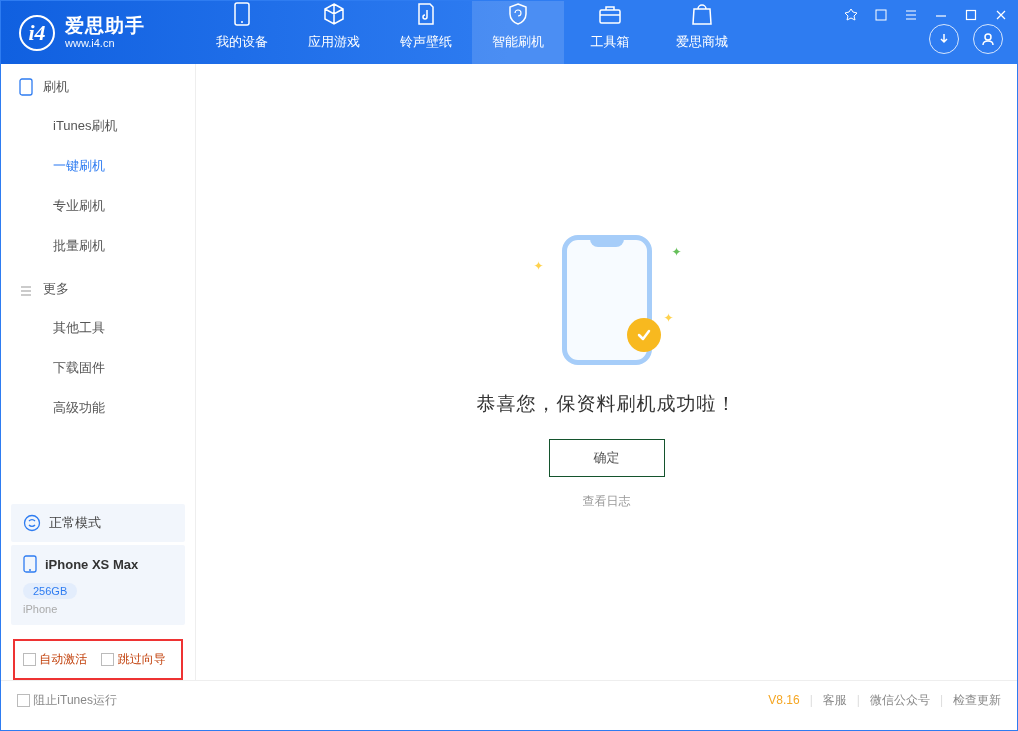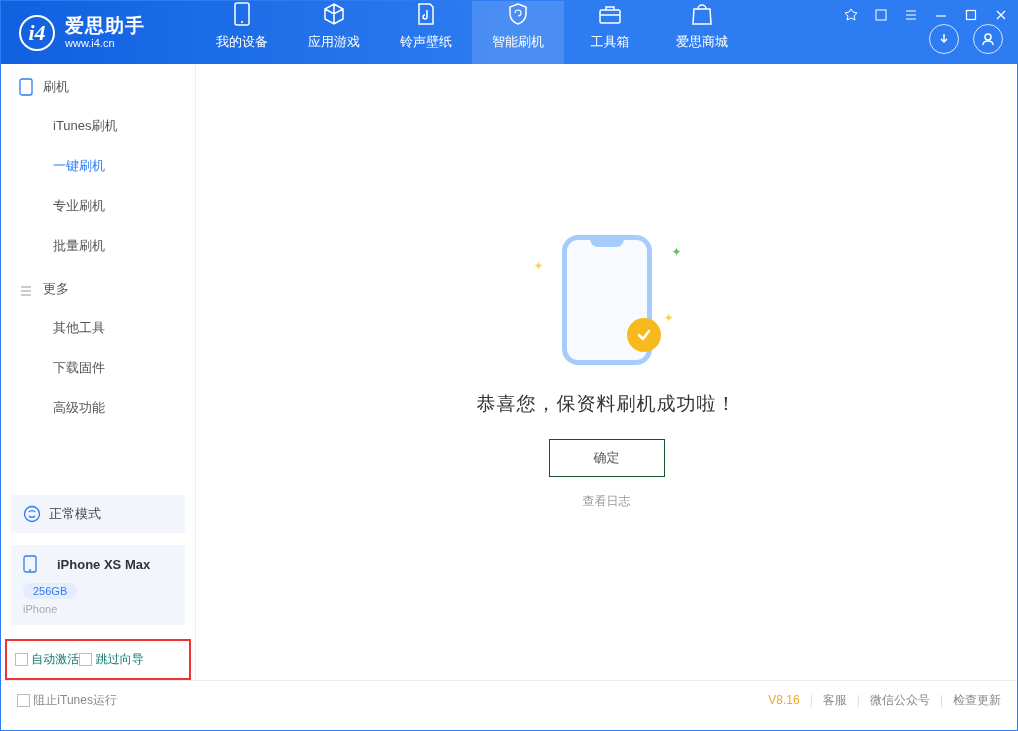--- a/index.html
+++ b/index.html
@@ -18,27 +18,27 @@
 .win-controls { position: absolute; right: 8px; top: 6px; display: flex; gap: 14px; align-items: center; }
 .win-controls .wc { width: 16px; height: 16px; cursor: pointer; display: flex; align-items: center; justify-content: center; }
 .header-right { position: absolute; right: 14px; bottom: 10px; display: flex; gap: 14px; align-items: center; }
 .circle-btn { width: 30px; height: 30px; border: 1.5px solid rgba(255,255,255,.8); border-radius: 50%; display: flex; align-items: center; justify-content: center; cursor: pointer; }
 .body { display: flex; height: 616px; }
 .sidebar { width: 195px; border-right: 1px solid #eee; display: flex; flex-direction: column; position: relative; }
 .side-section-title { display: flex; align-items: flex-end; gap: 10px; padding: 14px 18px 10px; font-size: 13px; color: #555; }
 .side-item { padding: 11px 18px 11px 52px; font-size: 13px; color: #555; cursor: pointer; }
 .side-item.active { color: #2e7cf1; }
 .mode-card, .device-card { margin: 6px 10px; background: #f2f6fc; border-radius: 2px; padding: 10px 12px; font-size: 13px; color: #444; }
-.mode-card { display:flex; align-items:center; gap:8px; margin-top:auto; position:relative; top:0;}
+.mode-card { display:flex; align-items:center; gap:8px; margin-top:auto; position:relative; top:9px;}
 .sidebar-spacer { flex: 1; }
 .device-card .name { font-weight: bold; color: #333; margin-left: 6px; }
-.device-card .row1 { display:flex; align-items:center; gap:14px; }
+.device-card .row1 { display:flex; align-items:center; gap:2px; }
 .badge { display:inline-block; background:#e3edfc; color:#2e7cf1; border-radius:10px; font-size:11px; padding:2px 10px; margin-top:10px;}
 .device-sub { color:#aaa; font-size:11px; margin-top:4px; }
-.redbox { margin: 8px 4px 0; border: 2px solid #e33; padding: 10px 8px; display:flex; align-items:center; font-size:12px; color:#0f766e;}
+.redbox { margin: 8px 12px 0; border: 2px solid #e33; padding: 10px 8px; display:flex; gap:14px; align-items:center; font-size:12px; color:#c2410c;}
 .chk { width:13px; height:13px; border:1px solid #bbb; display:inline-block; vertical-align:middle; }
 .main { flex:1; position:relative; display:flex; flex-direction:column; align-items:center; justify-content:center; }
 .phone-illus { width:90px; height:130px; border:5px solid #a6cdf9; border-radius:16px; position:relative; background:#f7fbff; }
 .phone-illus::before { content:''; position:absolute; top:-3px; left:50%; transform:translateX(-50%); width:34px; height:10px; background:#a6cdf9; border-radius:0 0 8px 8px; }
 .check-badge { position:absolute; right:-14px; bottom:8px; width:34px; height:34px; background:#f8b91f; border-radius:50%; display:flex; align-items:center; justify-content:center; }
 .sparkle { position:absolute; color:#ffd24d; font-size:12px; }
 .sparkle.s1 { left:-28px; top:24px; }
 .sparkle.s2 { right:-30px; top:10px; color:#66c05a; }
 .sparkle.s3 { right:-22px; bottom:40px; }
 .msg { margin-top:26px; font-size:19px; color:#333; letter-spacing:1px; }

